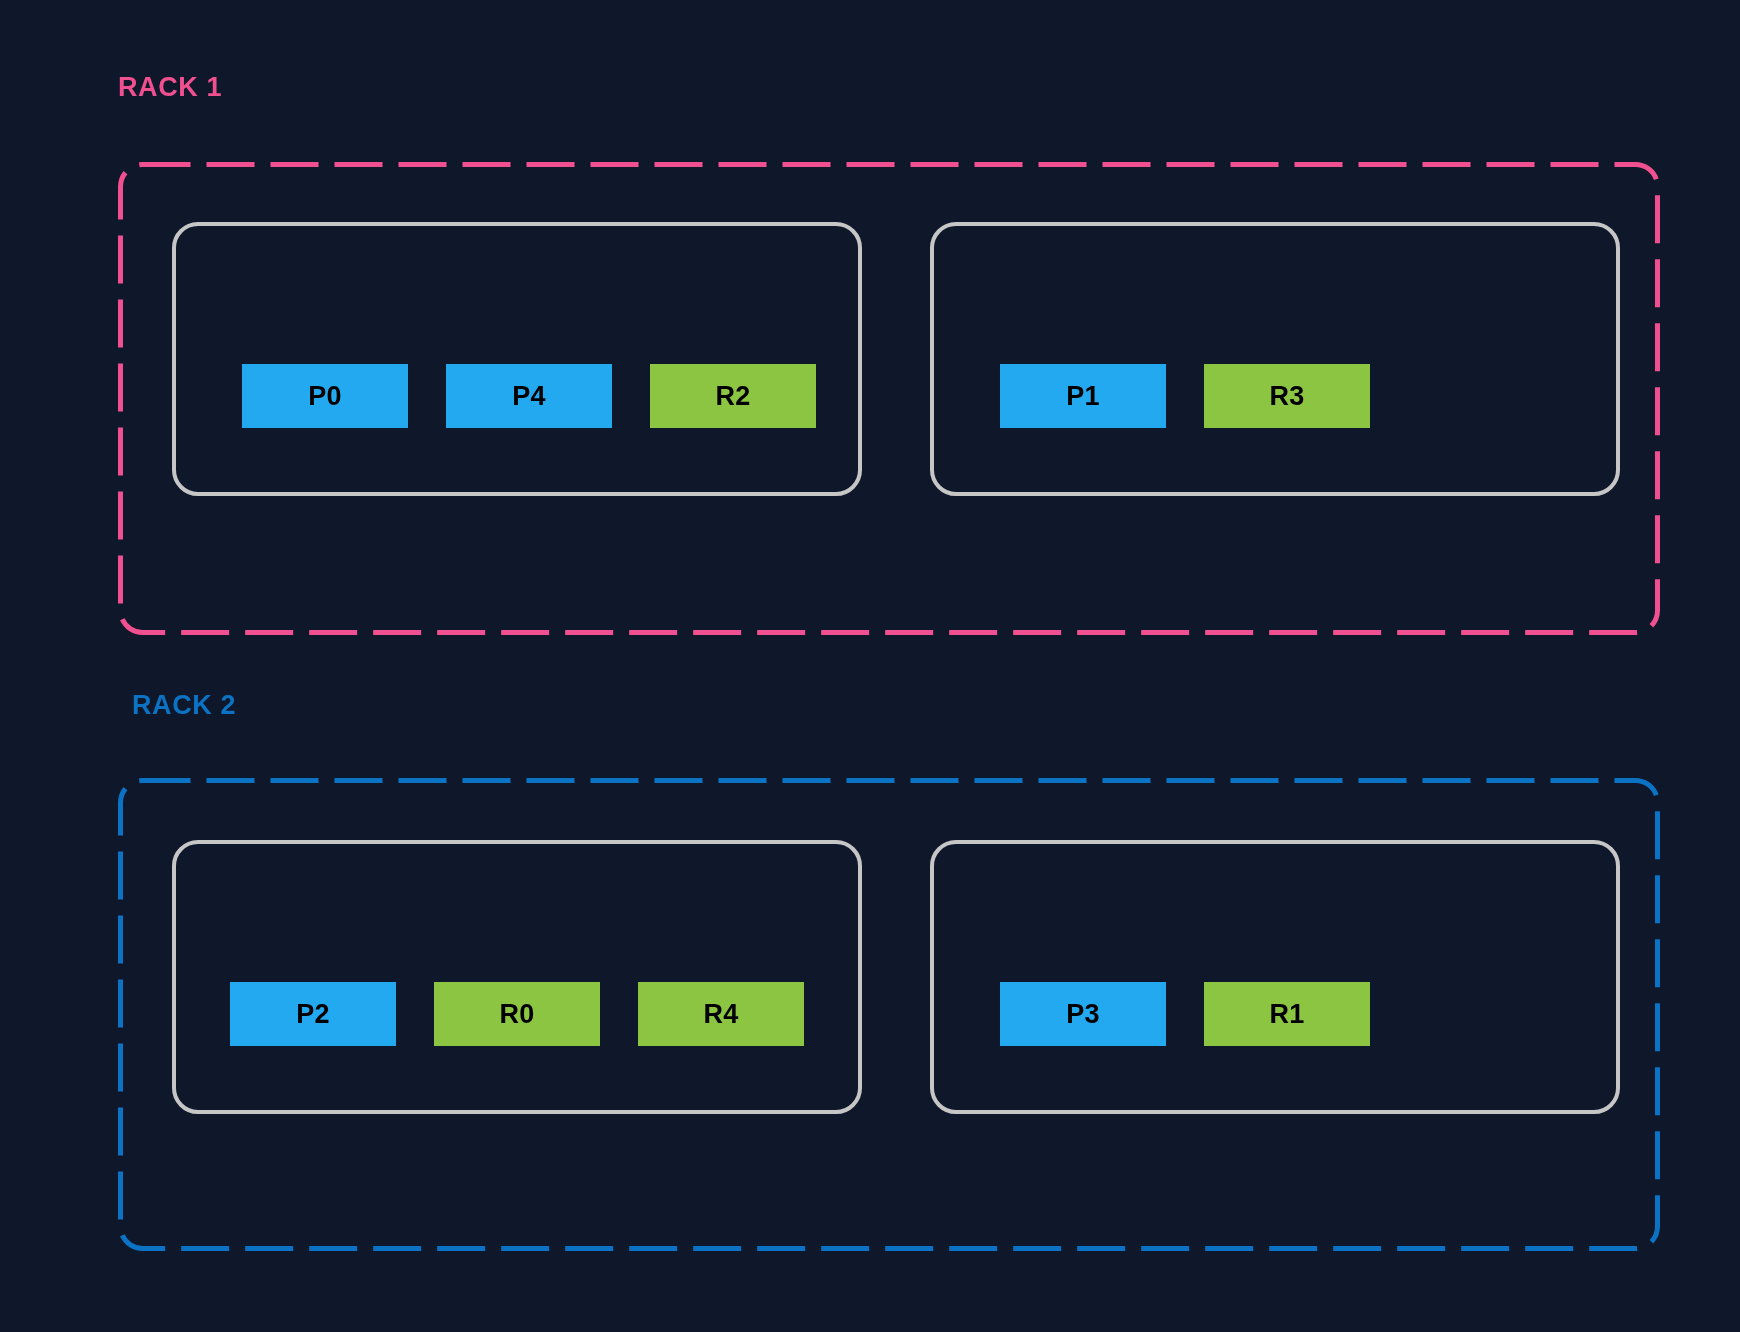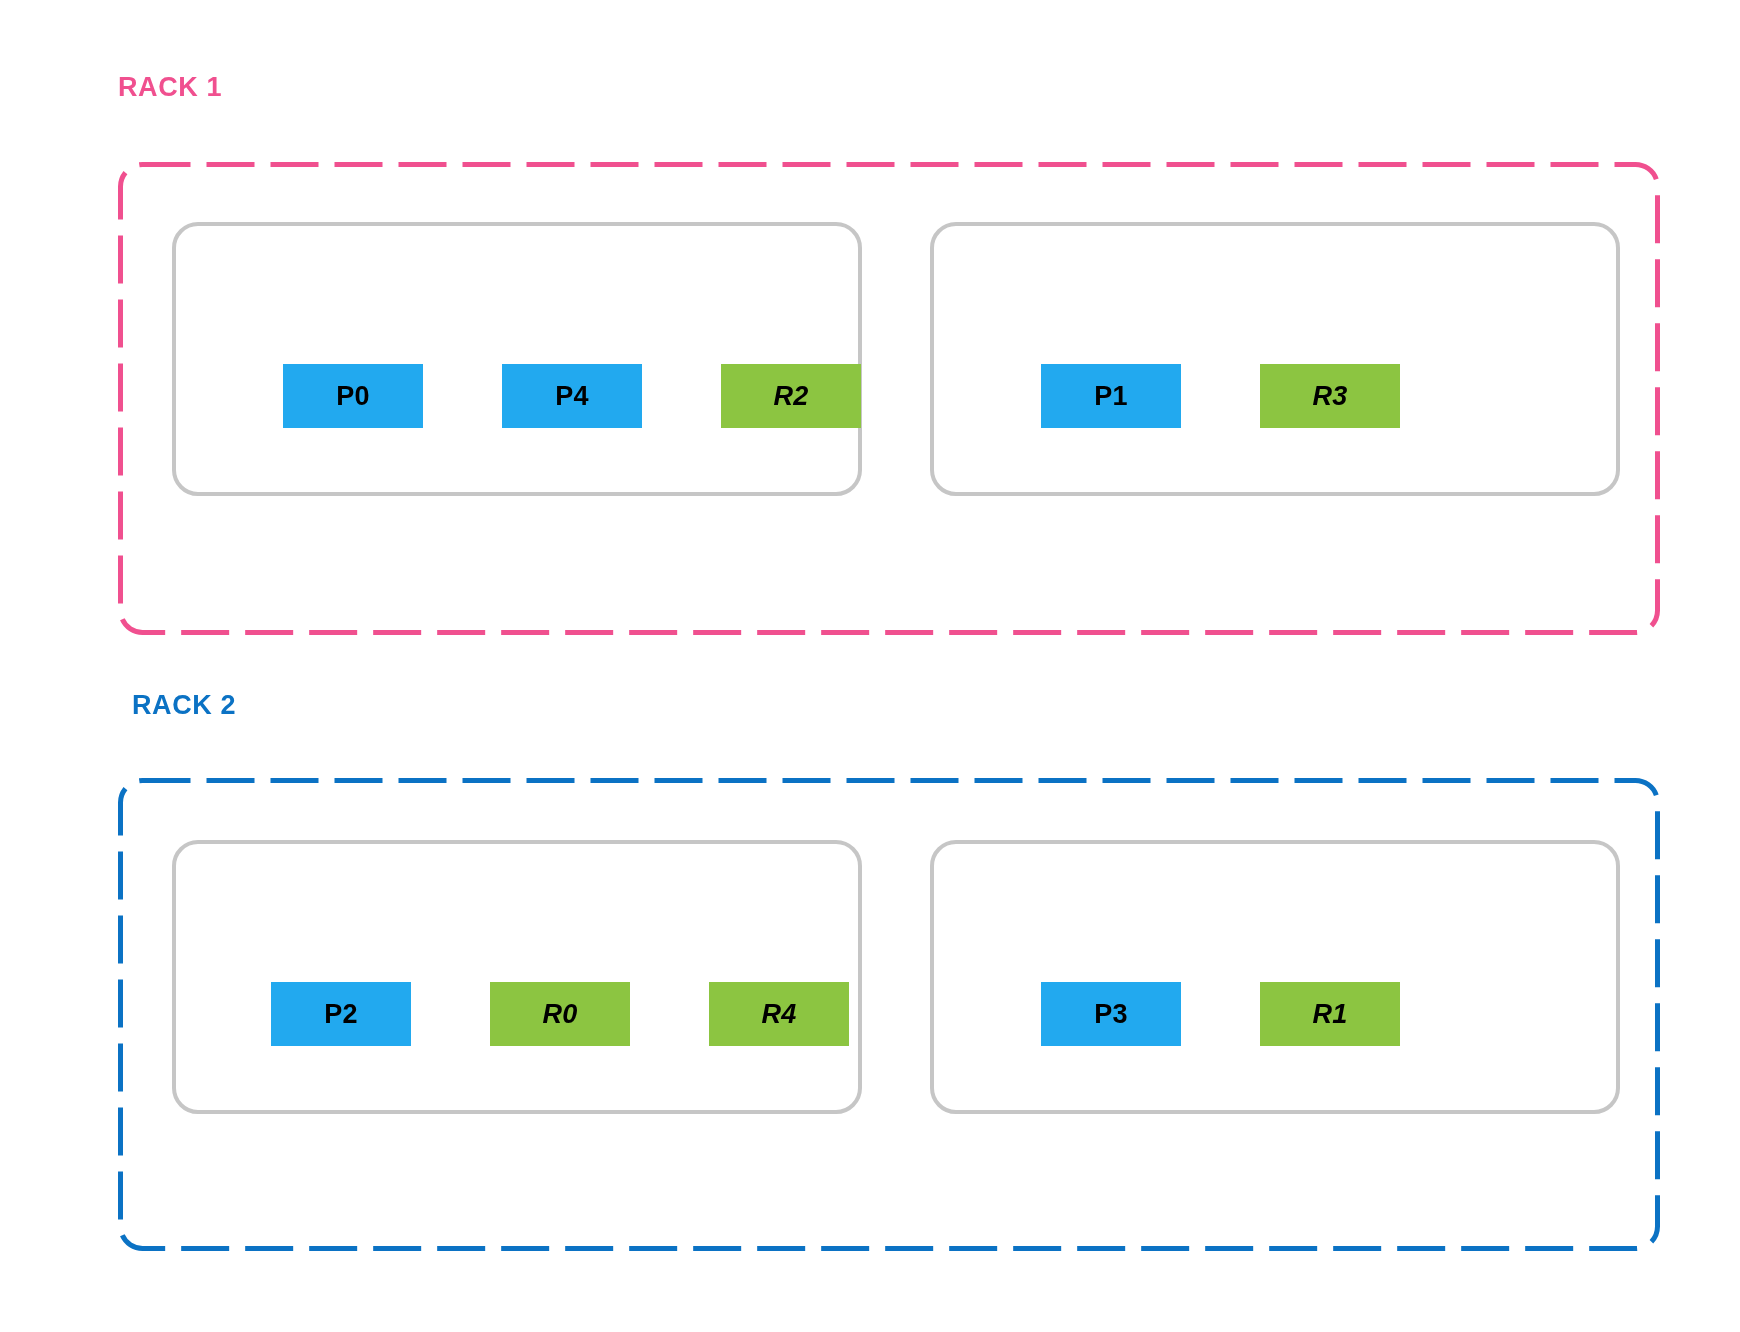--- a/index.html
+++ b/index.html
@@ -10,21 +10,21 @@
   }
   body {
     font-family: "Liberation Sans", sans-serif;
     -webkit-font-smoothing: antialiased;
   }
 
   #canvas {
     position: relative;
     width: 1740px;
     height: 1332px;
-    background: #ffffff;
+    background: #0f172a;
     overflow: hidden;
   }
 
   
   .rack-group {
     position: absolute;
     left: 0;
     top: 0;
     width: 100%;
   }
@@ -57,35 +57,34 @@
 
   .host-slots {
     position: absolute;
     display: flex;
     align-items: center;
     gap: 38px;
   }
 
   
   .slot {
-    width: 140px;
+    width: 166px;
     height: 64px;
     display: flex;
     align-items: center;
     justify-content: center;
     font-size: 27px;
     font-weight: bold;
     color: #000000;
     letter-spacing: 0.3px;
     line-height: 1;
     user-select: none;
-    margin-left: 41px;
   }
   .slot.leader  { background: #22a9ef; }
-  .slot.replica { background: #8cc541; font-style: italic; }
+  .slot.replica { background: #8cc541; }
 </style>
 </head>
 <body>
 
 <div id="canvas">
 
   <div class="rack-group">
 
     <div class="rack-label" style="left:118px; top:74px; color:#f0508f;">RACK 1</div>
 

